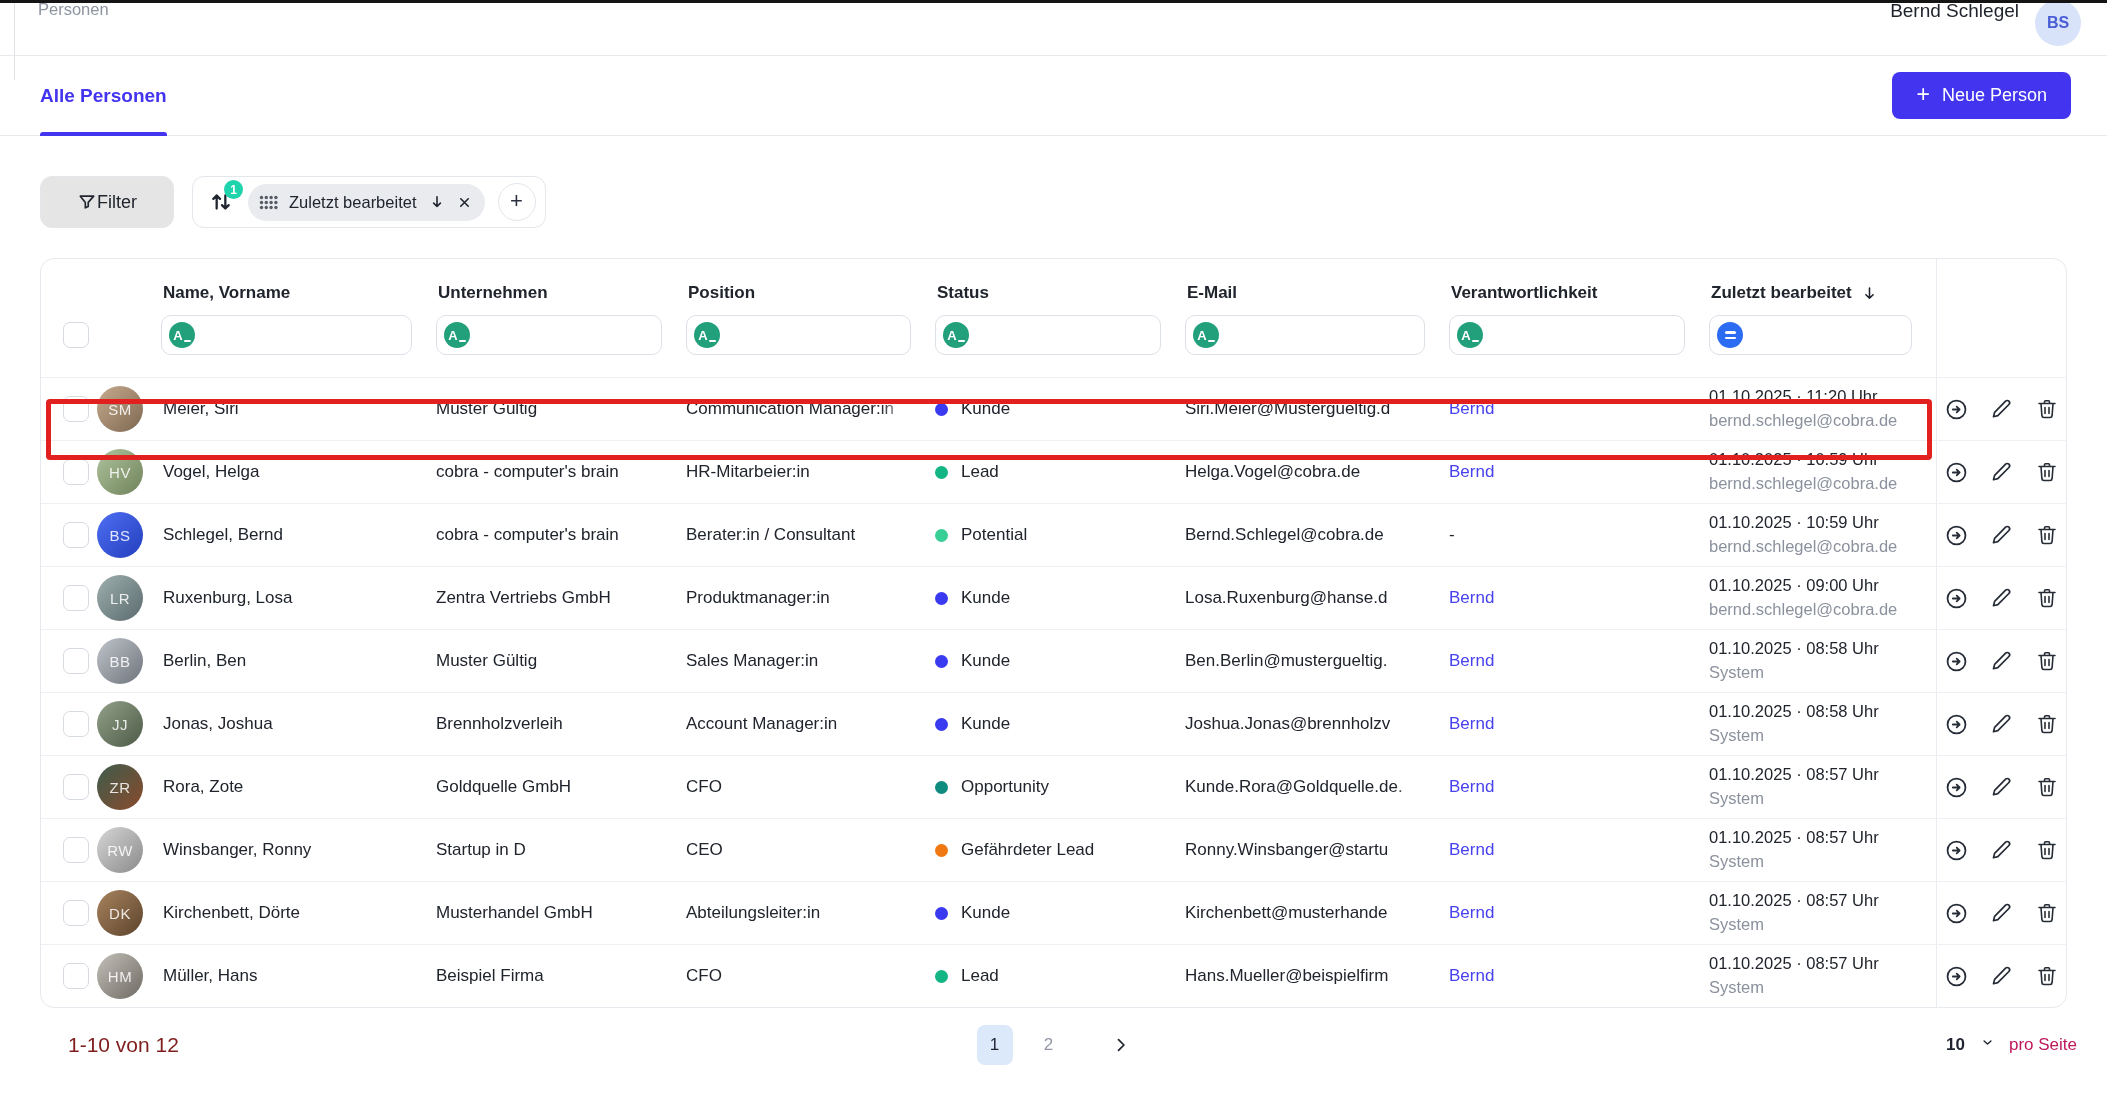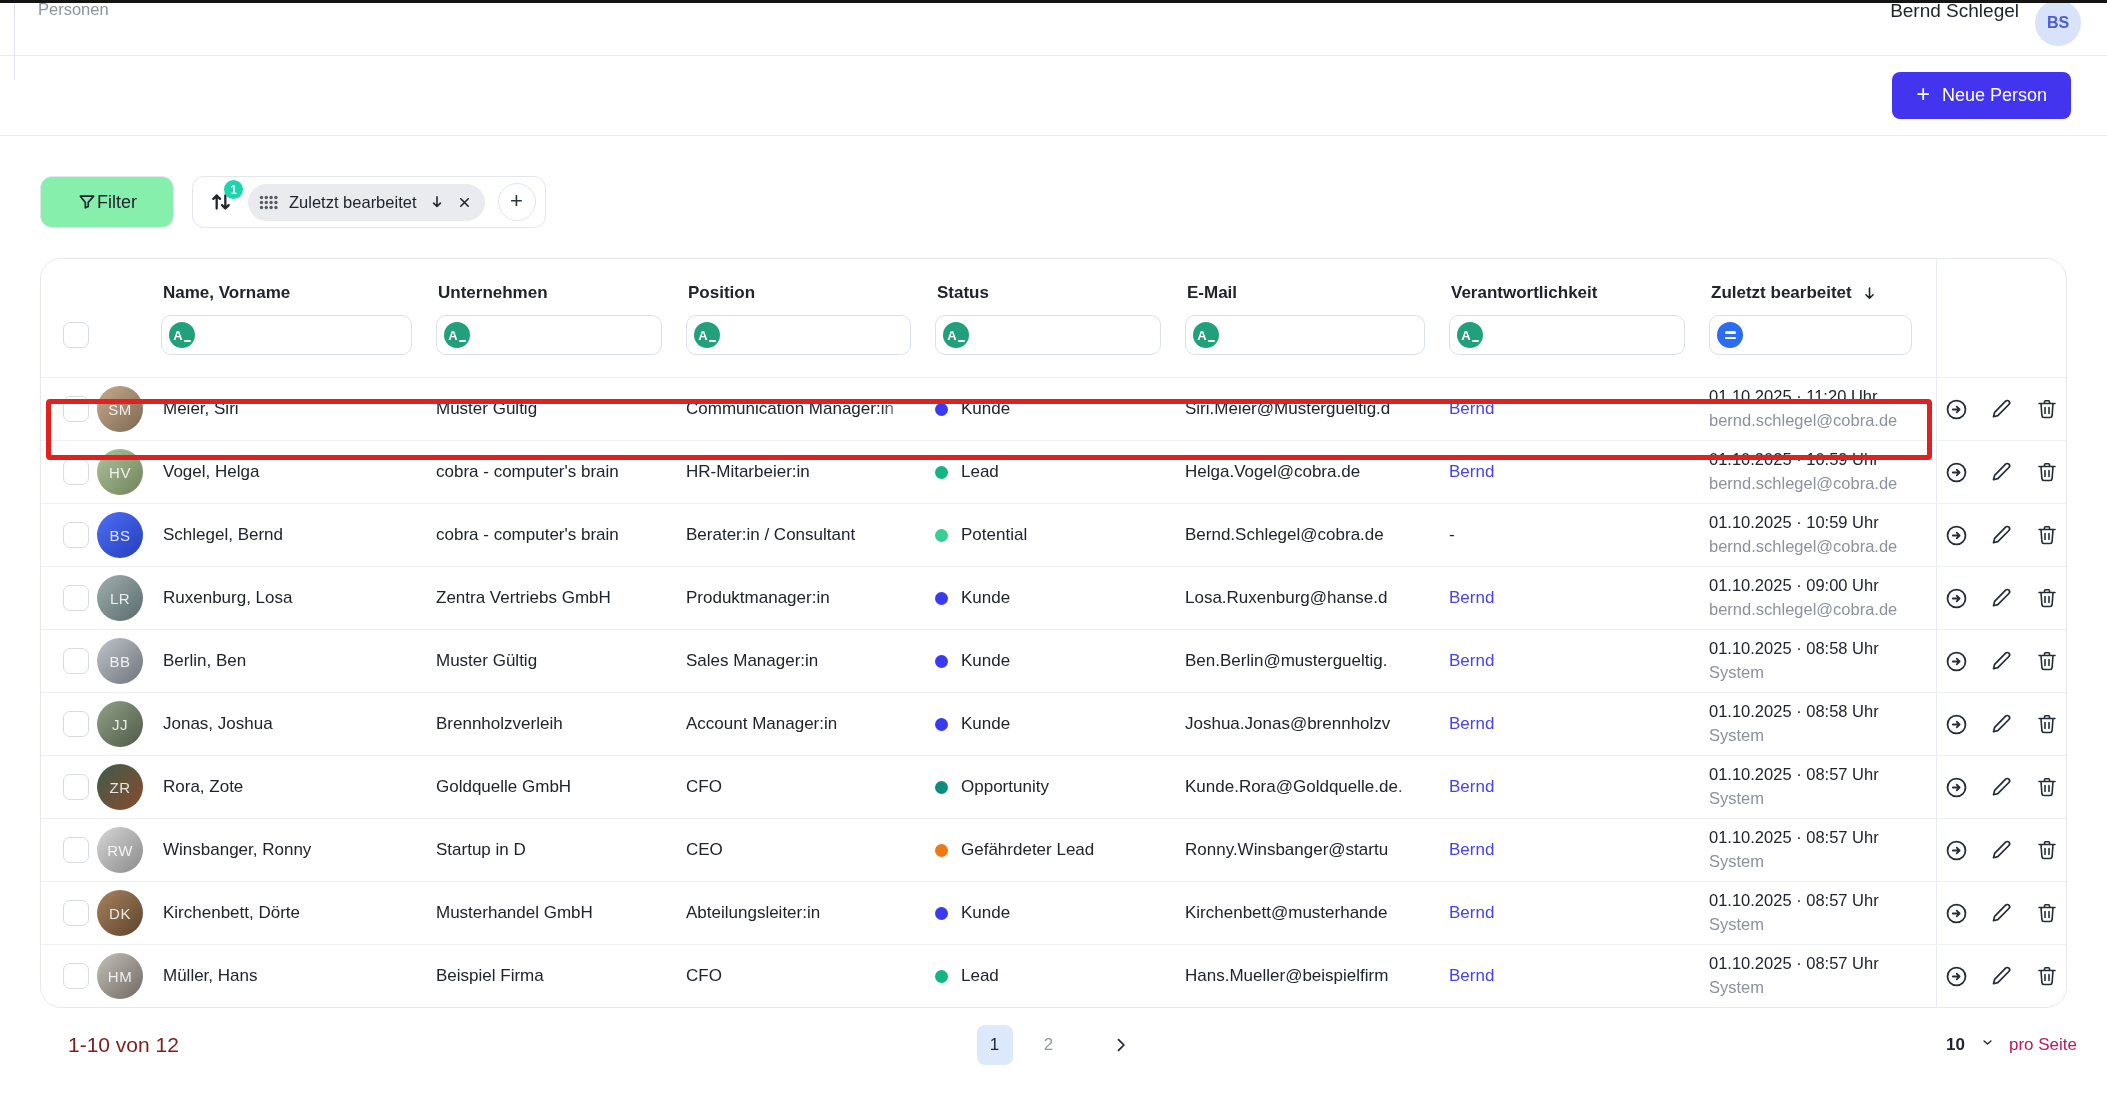--- a/index.html
+++ b/index.html
@@ -24,34 +24,34 @@
   .tab-label{font-size:19px;font-weight:500;color:#20242c;}
   .tab.active .tab-label{color:#4334f0;font-weight:700;}
   .tab.active .tab-underline{position:absolute;left:0;right:0;bottom:0;height:4px;background:#4334f0;border-radius:3px 3px 0 0;}
   .tabsbar .spacer{flex:1;}
   .btn-primary{height:47px;padding:0 24px;border:none;border-radius:8px;background:#4334f0;color:#fff;
                font-size:18px;font-weight:500;display:flex;align-items:center;gap:12px;cursor:pointer;font-family:inherit;}
   .btn-primary .plus{font-size:23px;font-weight:400;line-height:1;margin-top:-2px;}
 
   
   .filterbar{display:flex;align-items:center;gap:18px;margin:40px 0 0 40px;height:52px;}
-  .btn-filter{height:52px;width:134px;border:1px solid #e3e6eb;border-radius:12px;background:#86efac;
+  .btn-filter{height:52px;width:134px;border:1px solid #e3e6eb;border-radius:12px;background:#e5e5e5;
               display:flex;align-items:center;justify-content:center;gap:0;font-size:18px;font-weight:500;color:#20252e;cursor:pointer;font-family:inherit;}
   .sort-group{height:52px;border:1px solid #e3e6eb;border-radius:12px;background:#fff;display:flex;align-items:center;gap:13px;padding:0 9px 0 14px;}
   .sort-icon-wrap{position:relative;width:28px;height:28px;display:flex;align-items:center;justify-content:center;cursor:pointer;}
   .sort-badge{position:absolute;top:-8px;right:-8px;width:19px;height:19px;border-radius:50%;background:#1fd3ad;
               color:#fff;font-size:12px;font-weight:700;display:flex;align-items:center;justify-content:center;}
   .chip{height:37px;background:#e9ebef;border-radius:999px;display:flex;align-items:center;gap:11px;padding:0 13px 0 11px;cursor:pointer;}
   .chip-label{font-size:16.5px;font-weight:500;color:#20252e;}
   .chip .icon-btn{display:flex;align-items:center;cursor:pointer;}
   .btn-plus{width:38px;height:38px;border-radius:50%;border:1px solid #e3e6eb;background:#fff;color:#2a3140;
             font-size:22px;font-weight:400;display:flex;align-items:center;justify-content:center;cursor:pointer;line-height:1;font-family:inherit;padding:0 0 3px 0;}
 
   
-  .card{position:relative;margin:30px 40px 0 40px;width:2027px;border:1px solid #e6e9ed;border-radius:21px;background:#fff;overflow:hidden;}
+  .card{position:relative;margin:30px 40px 0 40px;width:2027px;border:1px solid #e6e9ed;border-radius:14px;background:#fff;overflow:hidden;}
   .thead{display:grid;grid-template-columns:var(--cols);height:118px;}
   .th{display:flex;flex-direction:column;justify-content:flex-end;padding:0 24px 22px 0;min-width:0;}
   .col-label{font-size:17px;font-weight:700;color:#20242c;margin:0 0 12px 2px;display:flex;align-items:center;gap:8px;white-space:nowrap;}
   .filter-input{height:40px;border:1px solid #dbdfe6;border-radius:10px;background:#fff;display:flex;align-items:center;padding-left:7px;cursor:text;}
   .ficon{position:relative;width:26px;height:26px;border-radius:50%;background:#21a07b;color:#fff;font-size:13px;font-weight:700;
          display:flex;align-items:center;justify-content:center;padding-right:8px;flex:0 0 26px;}
   .ficon-bar{position:absolute;right:4px;bottom:6px;width:7px;height:2.5px;background:#fff;border-radius:1px;}
   .eqicon{width:26px;height:26px;border-radius:50%;background:#2b6cf3;display:flex;flex-direction:column;align-items:center;justify-content:center;gap:3px;flex:0 0 26px;}
   .eqicon i{display:block;width:11px;height:2.6px;background:#fff;border-radius:2px;}
   .th-check{display:flex;align-items:flex-end;justify-content:flex-start;padding:0 0 29px 22px;}
@@ -103,20 +103,24 @@
   <div class="left-line"></div>
 
   <header class="topbar">
     <span class="breadcrumb">Personen</span>
     <span class="spacer"></span>
     <span class="user-name">Bernd Schlegel</span>
     <span class="user-avatar">BS</span>
   </header>
 
   <div class="tabsbar">
+    <div class="tab active">
+      <span class="tab-label">Alle Personen</span>
+      <span class="tab-underline"></span>
+    </div>
     <span class="spacer"></span>
     <button class="btn-primary">
       <span class="plus">+</span>
       <span>Neue Person</span>
     </button>
   </div>
 
   <div class="filterbar">
     <button class="btn-filter">
       <span>

